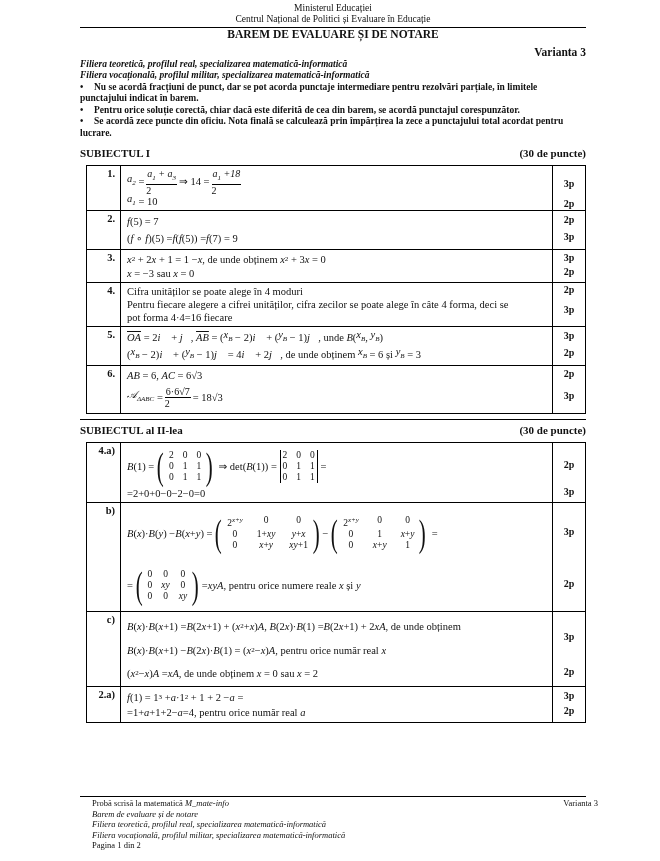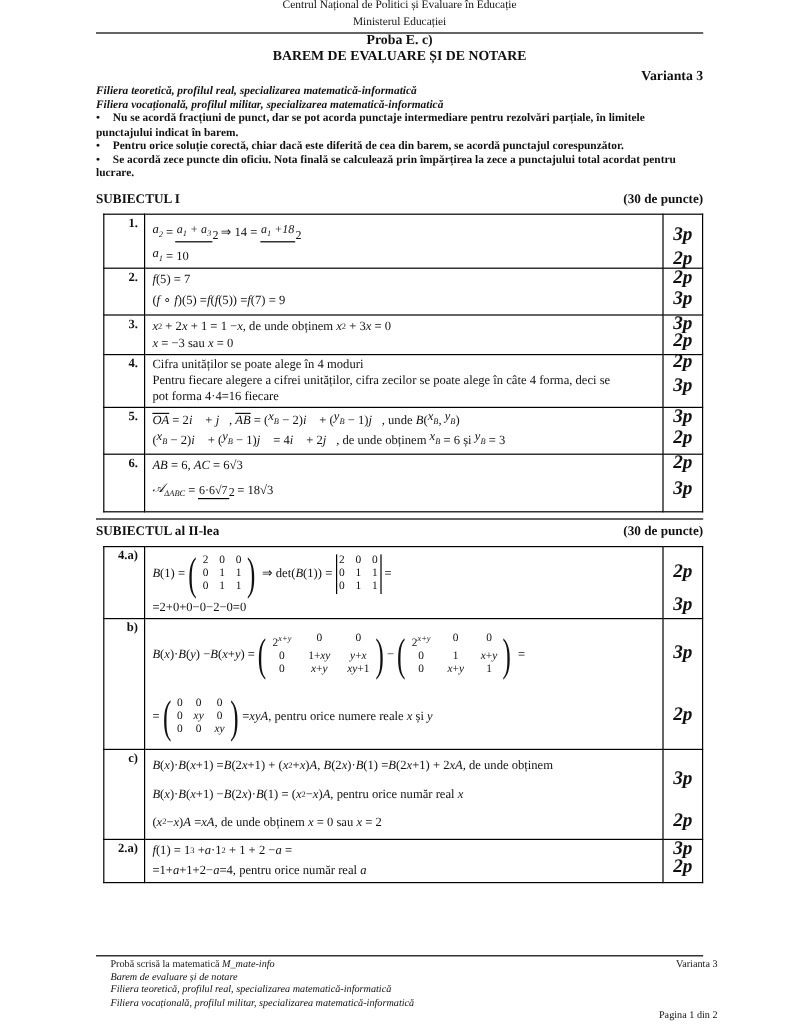--- a/index.html
+++ b/index.html
@@ -17,43 +17,42 @@
   .rule { font-weight:bold; font-size:9.5px; line-height:11.5px; }
   .rule .dot { display:inline-block; width:14px; }
   .sect { display:flex; justify-content:space-between; font-weight:bold; font-size:11px; margin-top:8px; line-height:13px; }
   .sect-sep { border-top:1.5px solid #000; margin-top:5px; }
   table.barem { border-collapse:collapse; width:506px; margin-top:5px; margin-left:6px; width:500px; }
   table.barem td { border:1.2px solid #000; vertical-align:top; padding:0; }
   td.num { width:28px; text-align:right; font-weight:bold; padding:2px 5px 0 0 !important; font-size:10.5px; }
   td.content { padding:2px 4px 2px 6px !important; }
   td.pts { width:32px; text-align:center; font-weight:bold; font-size:10.5px; }
   .line { display:flex; align-items:center; font-size:10.5px; line-height:13px; }
-  .pline { display:flex; align-items:center; justify-content:center; font-size:16px;font-style:italic; }
+  .pline { display:flex; align-items:center; justify-content:center; font-size:10px; }
   .math { font-style:italic; font-family:"Liberation Serif", serif; }
-  .frac { display:inline-flex; flex-direction:row; align-items:flex-end; vertical-align:middle; margin:0 2px; font-size:10px; line-height:11px; }
+  .frac { display:inline-flex; flex-direction:column; align-items:flex-start; vertical-align:middle; margin:0 2px; font-size:10px; line-height:11px; }
   .frac .n { border-bottom:1px solid #000; padding:0 1px; }
   .mat { display:inline-flex; align-items:center; vertical-align:middle; }
   .paren { font-size:38px; line-height:38px; font-weight:100; transform:scaleX(0.55); display:inline-block; }
   .bar { border-left:1px solid #000; border-right:1px solid #000; }
   .grid3 { display:grid; grid-template-columns:repeat(3, auto); column-gap:9px; font-size:9.5px; line-height:11px; text-align:center; padding:0 2px; }
   .footer-rule { position:absolute; left:80px; top:796px; width:506px; border-top:1px solid #000; }
   .footer { position:absolute; left:92px; top:798px; width:506px; font-size:8.5px; line-height:10.5px; }
   .footer .row1 { display:flex; justify-content:space-between; }
-  .footer .pg { text-align:right; }
+  .footer .pg { text-align:left; }
   sup { font-size:7px; }
   sub { font-size:7px; }
 </style>
 </head>
 <body>
 
 <div class="page">
+  <div class="hdr-small first">Ministerul Educației</div>
   <div class="hdr-small">Centrul Național de Politici și Evaluare în Educație</div>
-  <div class="hdr-small first">Ministerul Educației</div>
   <div class="hdr-rule"></div>
-  <div class="hdr-big">Proba E. c)</div>
   <div class="hdr-big">BAREM DE EVALUARE ȘI DE NOTARE</div>
   <div class="variant">Varianta 3</div>
 
   <div class="filiera">Filiera teoretică, profilul real, specializarea matematică-informatică</div>
   <div class="filiera">Filiera vocațională, profilul militar, specializarea matematică-informatică</div>
   <div class="rule"><span class="dot">•</span><span>Nu se acordă fracțiuni de punct, dar se pot acorda punctaje intermediare pentru rezolvări parțiale, în limitele punctajului indicat în barem.</span></div>
   <div class="rule"><span class="dot">•</span><span>Pentru orice soluție corectă, chiar dacă este diferită de cea din barem, se acordă punctajul corespunzător.</span></div>
   <div class="rule"><span class="dot">•</span><span>Se acordă zece puncte din oficiu. Nota finală se calculează prin împărțirea la zece a punctajului total acordat pentru lucrare.</span></div>
 
   <div class="sect">

